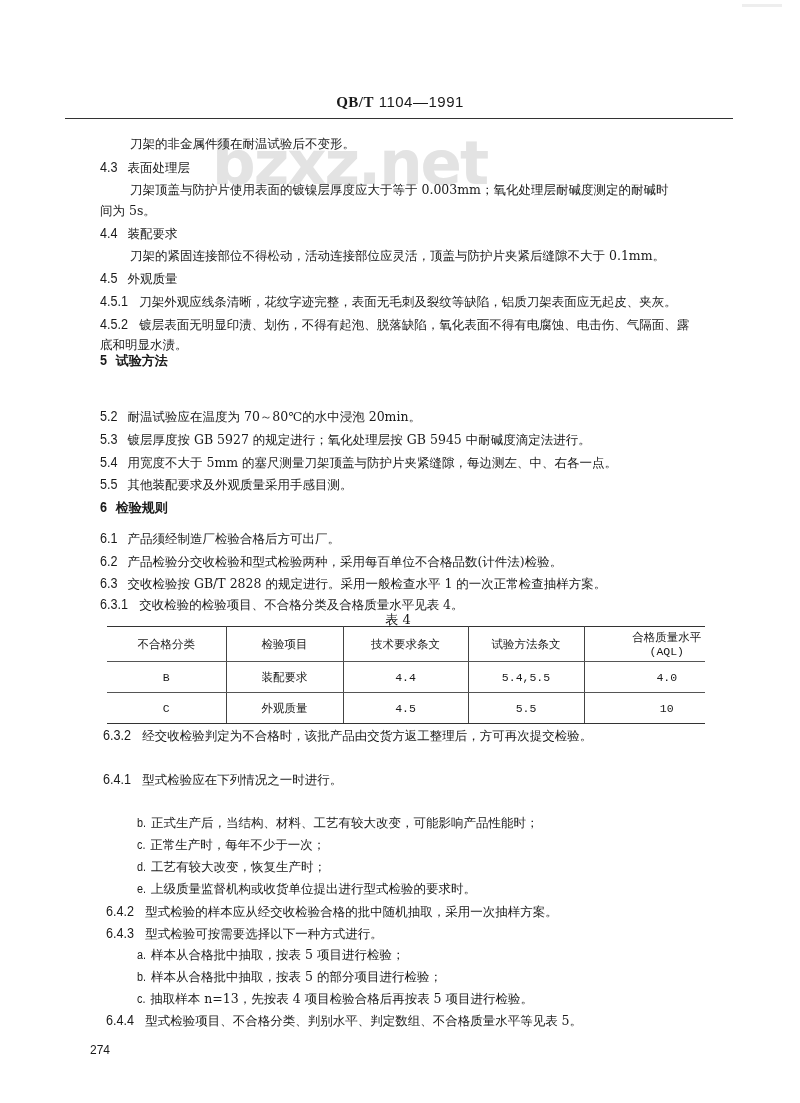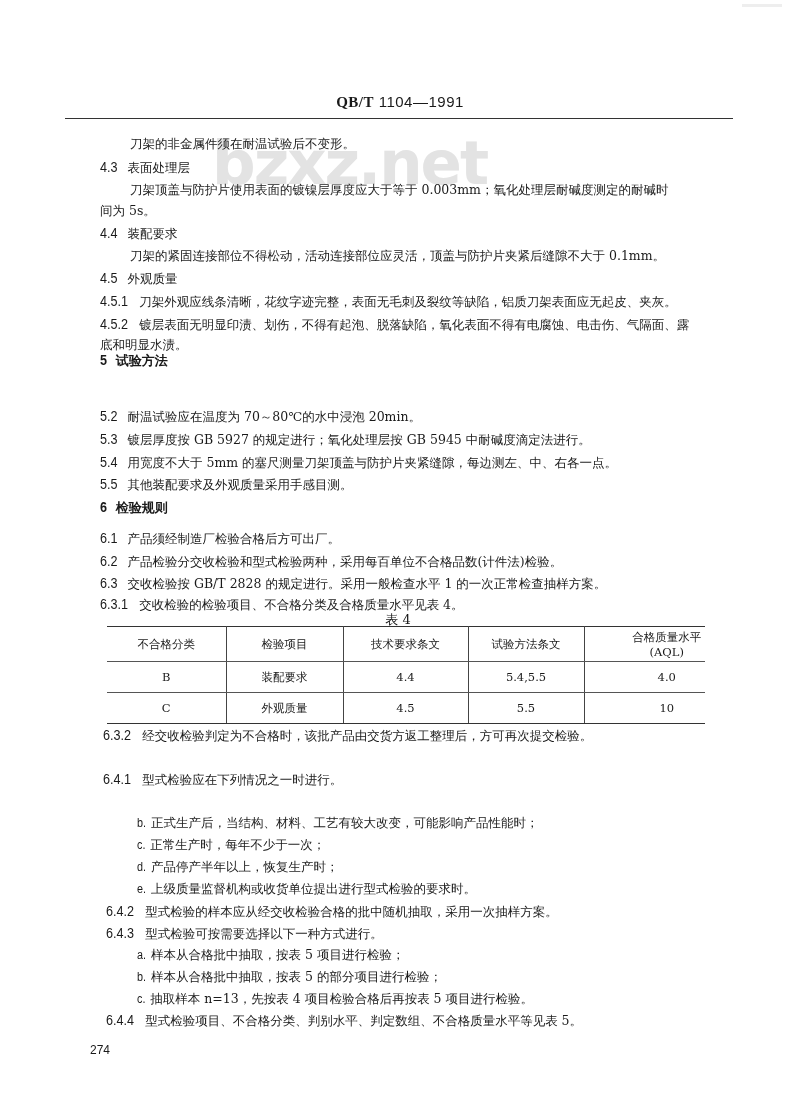--- a/index.html
+++ b/index.html
@@ -31,21 +31,21 @@
   .caption { position: absolute; left: 0; width: 800px; text-align: center; top: 603px; font-size: 13px; }
   table.t4 {
     position: absolute; left: 107px; top: 626px; width: 598px; border-collapse: collapse;
     font-size: 11.5px; z-index: 1;
   }
   table.t4 td, table.t4 th {
     border-left: 1px solid #444; border-right: 1px solid #444; text-align: center; font-weight: normal;
     padding: 0;
   }
   table.t4 tr:first-child th { border-top: 1.5px solid #333; }
-  table.t4 tr th, table.t4 tr td { border-bottom: 1px solid #555; }
+  table.t4 tr th, table.t4 tr td { border-bottom: 1px solid #555; font-family: Liberation Mono, monospace; }
   table.t4 tr:last-child td { border-bottom: 1.5px solid #333; }
   table.t4 th:first-child, table.t4 td:first-child { border-left: none; }
   table.t4 th:last-child, table.t4 td:last-child { border-right: none; padding-left: 44px; }
   table.t4 tr.head th { height: 34px; }
   table.t4 tr.row td { height: 30px; }
   .page-num { position: absolute; left: 90px; top: 1043px; font-family: "Liberation Sans", sans-serif; font-size: 12px; }
   .corner-mark { position: absolute; right: 18px; top: 4px; width: 40px; height: 3px; background: #eee; }
 </style>
 </head>
 <body>
@@ -116,21 +116,21 @@
       <td>5.5</td>
       <td>10</td>
     </tr>
   </tbody>
     </table>
 
   <div class="line" style="left:103px; top:727px;"><span class="num">6.3.2</span><span>经交收检验判定为不合格时，该批产品由交货方返工整理后，方可再次提交检验。</span></div>
   <div class="line" style="left:103px; top:771px;"><span class="num">6.4.1</span><span>型式检验应在下列情况之一时进行。</span></div>
   <div class="line" style="left:137px; top:815px;"><span class="num" style="font-size:12px;margin-right:4px;">b.</span><span>正式生产后，当结构、材料、工艺有较大改变，可能影响产品性能时；</span></div>
   <div class="line" style="left:137px; top:837px;"><span class="num" style="font-size:12px;margin-right:4px;">c.</span><span>正常生产时，每年不少于一次；</span></div>
-  <div class="line" style="left:137px; top:859px;"><span class="num" style="font-size:12px;margin-right:4px;">d.</span><span>产品停产半年以上，恢复生产时；</span></div>
+  <div class="line" style="left:137px; top:859px;"><span class="num" style="font-size:12px;margin-right:4px;">d.</span><span>工艺有较大改变，恢复生产时；</span></div>
   <div class="line" style="left:137px; top:881px;"><span class="num" style="font-size:12px;margin-right:4px;">e.</span><span>上级质量监督机构或收货单位提出进行型式检验的要求时。</span></div>
   <div class="line" style="left:106px; top:903px;"><span class="num">6.4.2</span><span>型式检验的样本应从经交收检验合格的批中随机抽取，采用一次抽样方案。</span></div>
   <div class="line" style="left:106px; top:925px;"><span class="num">6.4.3</span><span>型式检验可按需要选择以下一种方式进行。</span></div>
   <div class="line" style="left:137px; top:947px;"><span class="num" style="font-size:12px;margin-right:4px;">a.</span><span>样本从合格批中抽取，按表 5 项目进行检验；</span></div>
   <div class="line" style="left:137px; top:969px;"><span class="num" style="font-size:12px;margin-right:4px;">b.</span><span>样本从合格批中抽取，按表 5 的部分项目进行检验；</span></div>
   <div class="line" style="left:137px; top:991px;"><span class="num" style="font-size:12px;margin-right:4px;">c.</span><span>抽取样本 n=13，先按表 4 项目检验合格后再按表 5 项目进行检验。</span></div>
   <div class="line" style="left:106px; top:1012px;"><span class="num">6.4.4</span><span>型式检验项目、不合格分类、判别水平、判定数组、不合格质量水平等见表 5。</span></div>
 
   <div class="page-num">274</div>
 </div>

